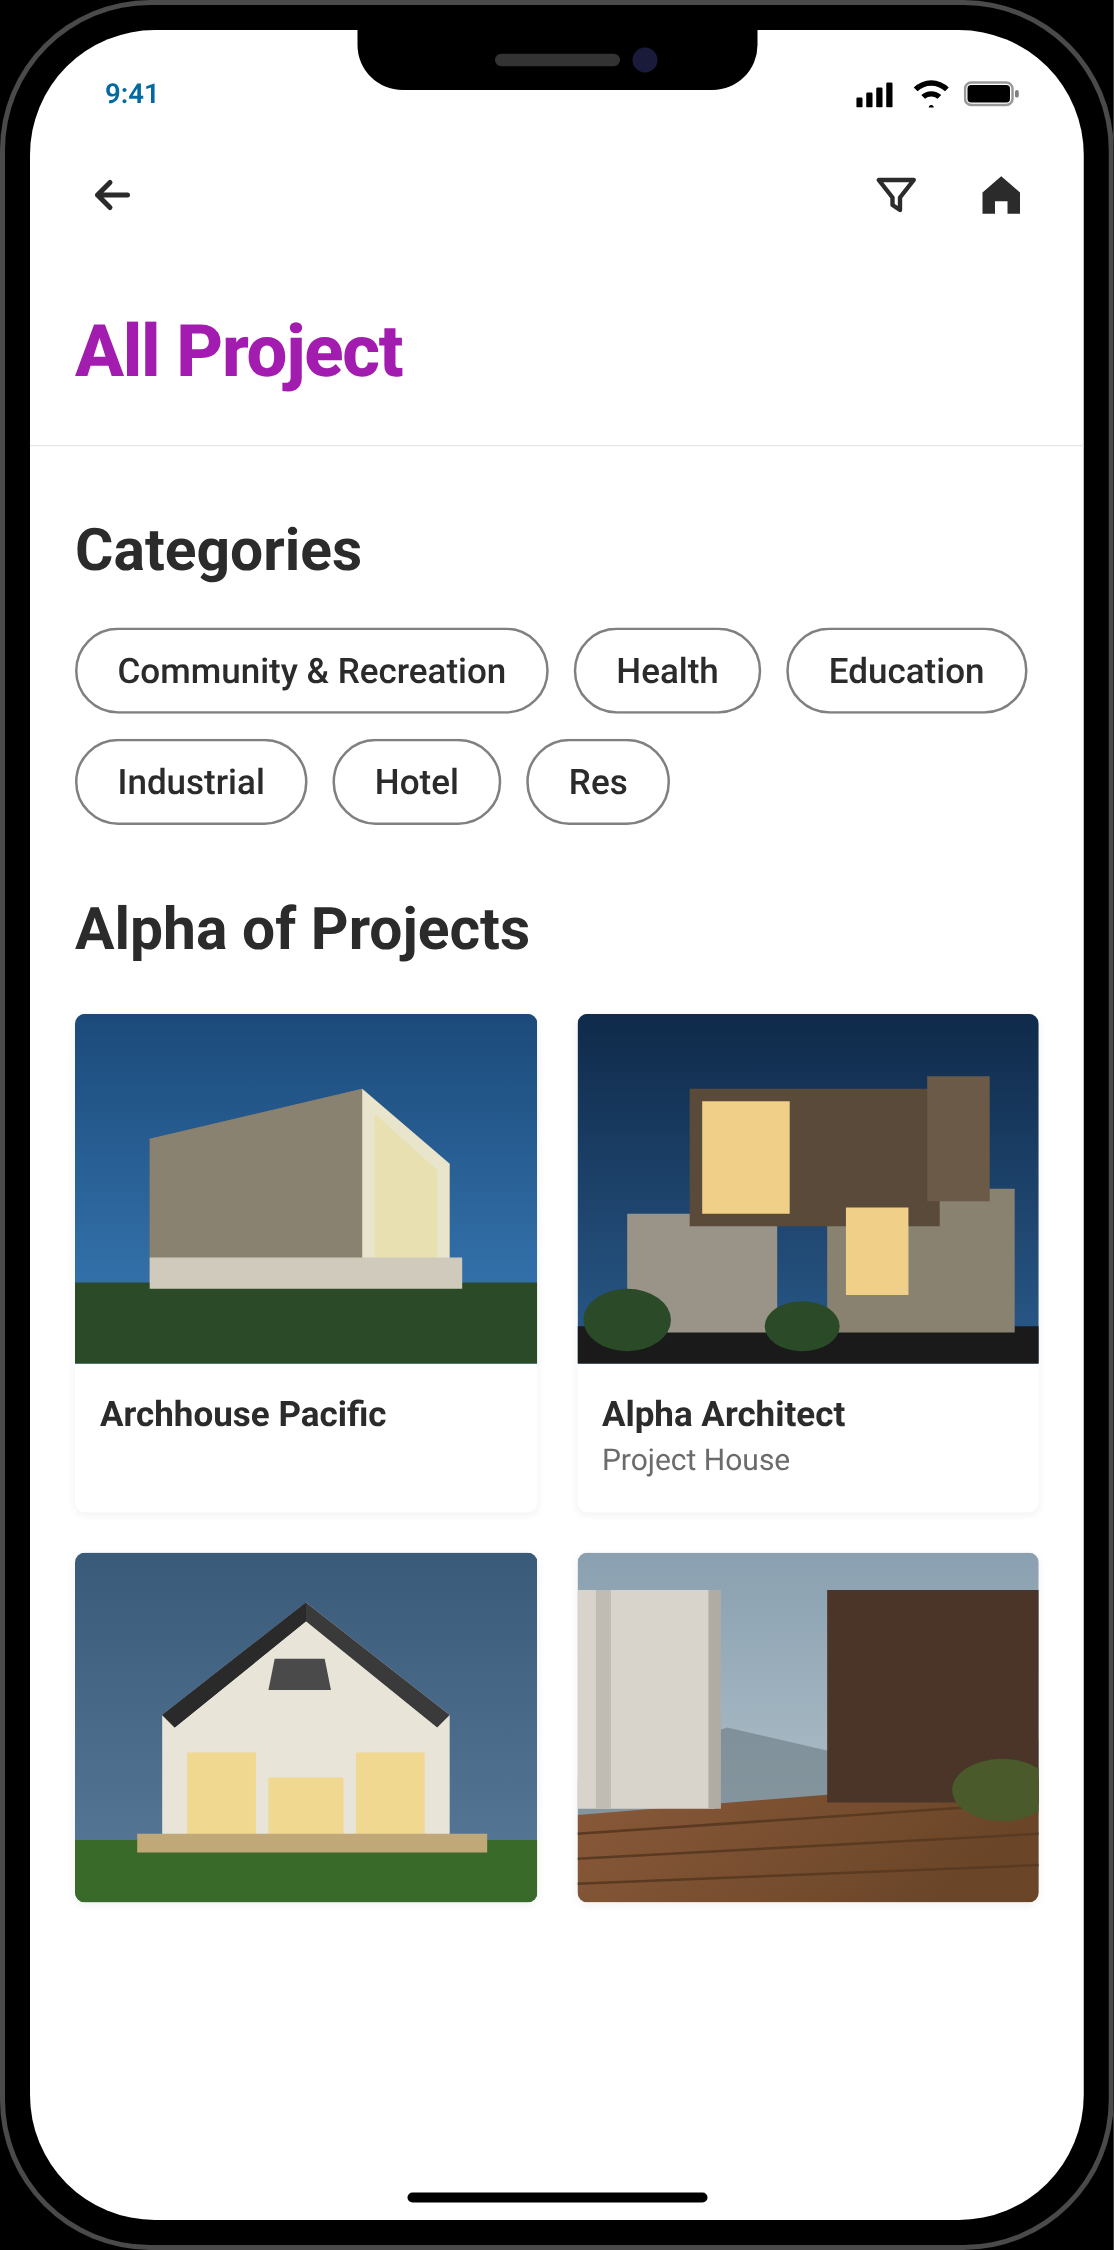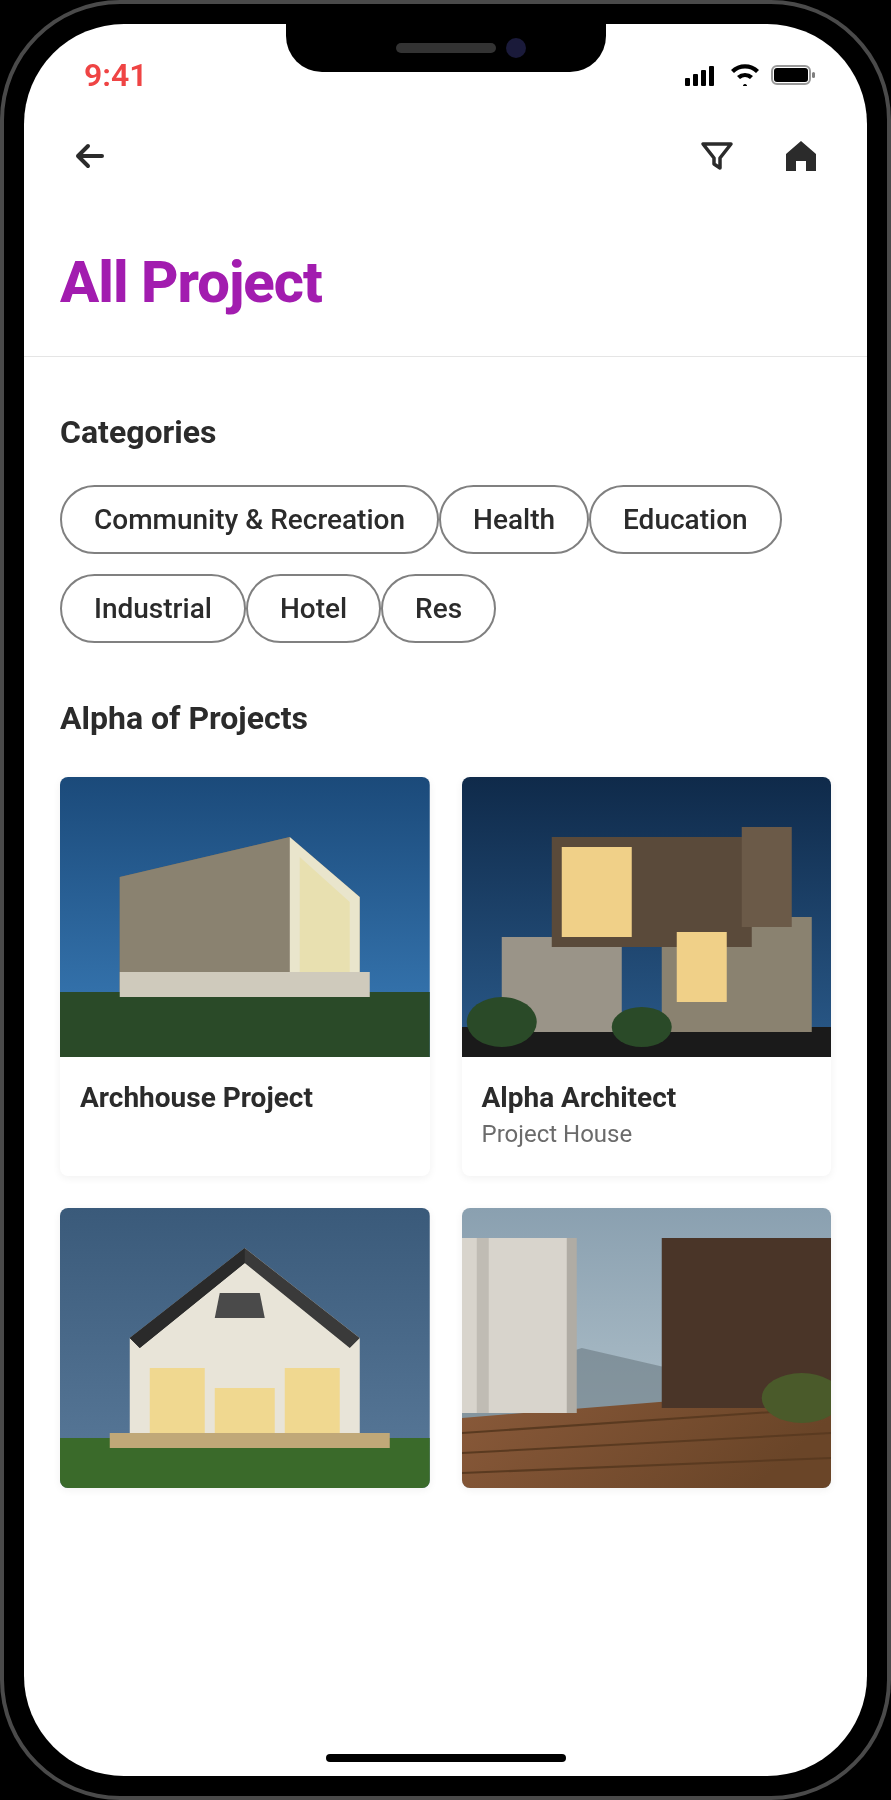--- a/index.html
+++ b/index.html
@@ -60,23 +60,23 @@
   top: 14px;
 }
 .status-bar {
   display: flex;
   justify-content: space-between;
   align-items: center;
   padding: 22px 50px 0 60px;
   height: 80px;
 }
 .status-time {
-  font-size: 32px;
+  font-size: 22px;
   font-weight: 600;
-  color: #ef4444;
+  color: #0369a1;
 }
 .status-icons {
   display: flex;
   align-items: center;
   gap: 10px;
 }
 .screen-content {
   padding: 0 36px;
   height: calc(100% - 80px);
   overflow: hidden;
@@ -107,27 +107,28 @@
   color: #a21caf;
   margin: 50px 0 40px 0;
   letter-spacing: -1px;
 }
 .divider {
   height: 1px;
   background: #e5e5e5;
   margin: 0 -36px;
 }
 .section-title {
-  font-size: 32px;
+  font-size: 47px;
   font-weight: 700;
   color: #2b2b2b;
   margin: 56px 0 34px 0;
 }
 .chips-row {
   display: flex;
+  gap: 20px;
   margin-bottom: 20px;
   flex-wrap: nowrap;
   overflow: hidden;
 }
 .chip {
   border: 2px solid #808080;
   border-radius: 999px;
   padding: 16px 32px;
   font-size: 28px;
   font-weight: 500;
@@ -262,21 +263,21 @@
             </defs>
             <rect width="370" height="280" fill="url(#sky1)"></rect>
             <rect x="0" y="215" width="370" height="65" fill="#2a4a28"></rect>
             <polygon points="60,215 60,100 230,60 300,120 300,215" fill="#6b6458"></polygon>
             <polygon points="60,100 230,60 230,215 60,215" fill="#8a8270"></polygon>
             <polygon points="230,60 300,120 300,215 230,215" fill="#fffbe0" opacity="0.85"></polygon>
             <polygon points="240,80 290,125 290,205 240,205" fill="#e8e0b0"></polygon>
             <rect x="60" y="195" width="250" height="25" fill="#cfcabc"></rect>
           </svg>
           <div class="project-info">
-            <div class="project-studio">Archhouse Project</div>
+            <div class="project-studio">Archhouse Pacific</div>
           </div>
         </div>
 
         <div class="project-card">
           <svg class="project-image" viewBox="0 0 370 280" preserveAspectRatio="xMidYMid slice">
             <defs>
               <linearGradient id="sky2" x1="0" y1="0" x2="0" y2="1">
                 <stop offset="0" stop-color="#0f2a4a"></stop>
                   <stop offset="1" stop-color="#2a5a8a"></stop>
               </linearGradient>

